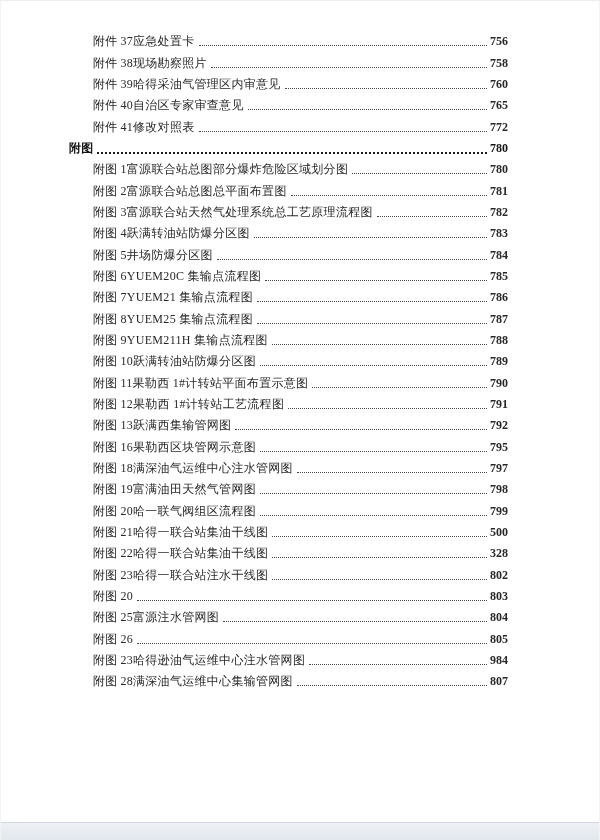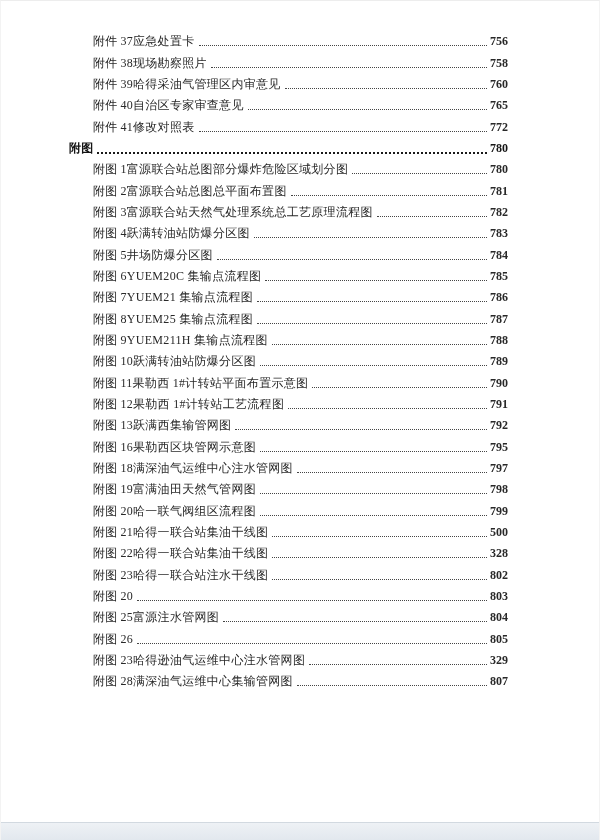--- a/index.html
+++ b/index.html
@@ -253,21 +253,21 @@
     </div>
       <div class="toc-row">
       <span class="toc-label">附图 26</span>
       <span class="dot-leader"></span>
       <span class="toc-page">805</span>
     </div>
       <div class="toc-row">
       <span class="toc-label">附图 23</span>
       <span class="toc-title">哈得逊油气运维中心注水管网图</span>
       <span class="dot-leader"></span>
-      <span class="toc-page">329</span>
+      <span class="toc-page">984</span>
     </div>
       <div class="toc-row">
       <span class="toc-label">附图 28</span>
       <span class="toc-title">满深油气运维中心集输管网图</span>
       <span class="dot-leader"></span>
       <span class="toc-page">807</span>
     </div>
     </div>
 
   <div class="bottom-bar"></div>

